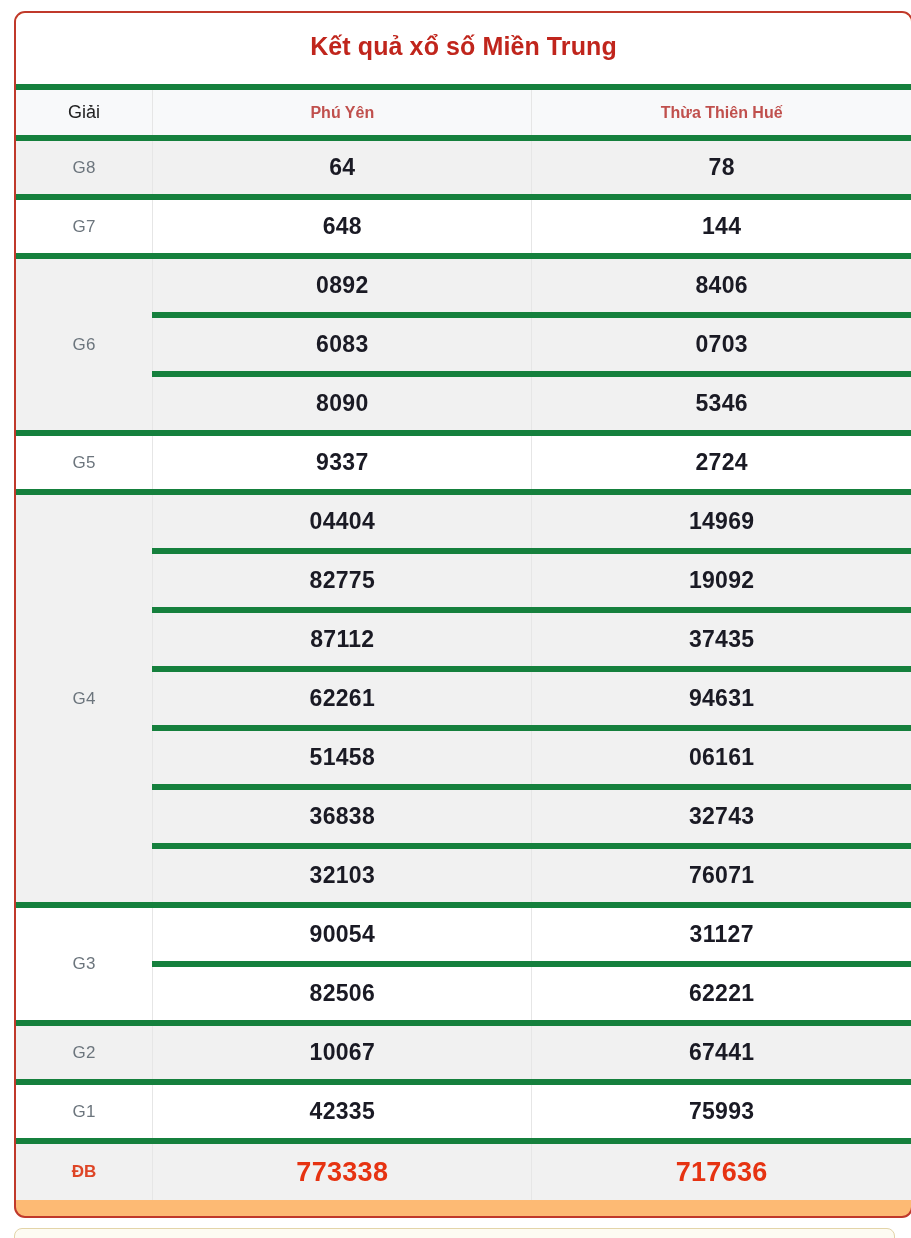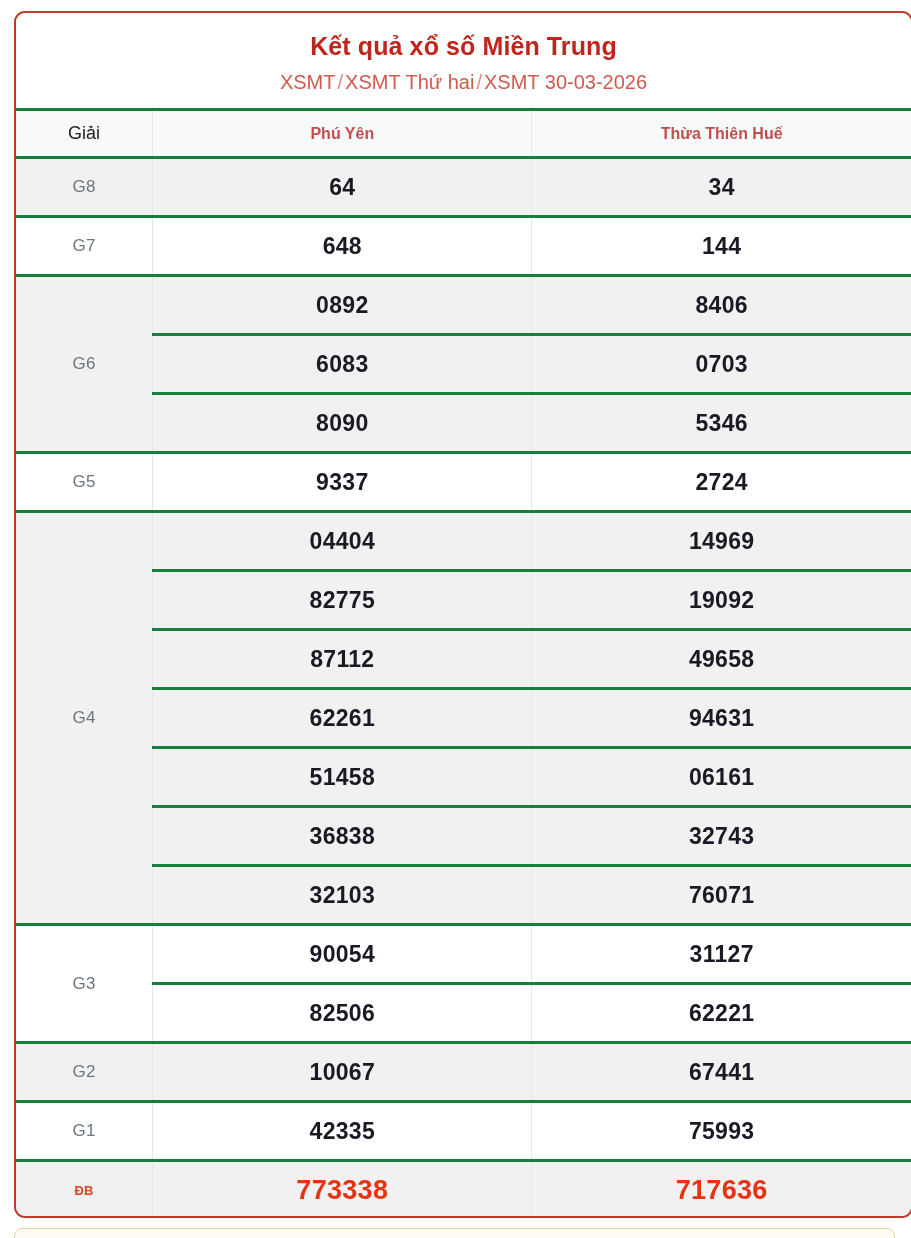--- a/index.html
+++ b/index.html
@@ -64,21 +64,21 @@
   table.result {
     width: 100%;
     border-collapse: collapse;
     table-layout: fixed;
   }
   table.result col.c-label { width: 134px; }
   table.result col.c-prov  { width: 371.5px; }
 
   table.result th,
   table.result td {
-    border-top: 3px solid #15803d;
+    border-top: 6px solid #15803d;
     border-left: 1px solid #e6e6e6;
     text-align: center;
     vertical-align: middle;
     padding: 12px;
   }
   table.result th:first-child,
   table.result td.lbl:first-child { border-left: none; }
 
   thead th {
     background: #f8f9fa;
@@ -111,21 +111,21 @@
   tr.plain td { background: #ffffff; }
 
   
   td.lbl.shade-cell { background: #f1f1f1; }
   td.lbl.plain-cell { background: #ffffff; }
 
   
   tbody td.lbl.db {
     color: #de4526;
     font-weight: bold;
-    font-size: 13px;
+    font-size: 17px;
   }
   tbody td.db-num {
     color: #e63312;
     font-size: 27px;
     font-weight: bold;
   }
   tbody tr.db-row td { border-bottom: none; }
 
   
   .footer-peek {
@@ -139,43 +139,40 @@
     background: #fdfbf2;
   }
 </style>
 </head>
 <body>
 
 <div class="card">
 
   <div class="card-head">
     <h1 class="head-title">Kết quả xổ số Miền Trung</h1>
-    <div class="breadcrumb">
-      <a href="#">XSMT</a><span class="sep">/</span><a href="#">XSMT Thứ hai</a><span class="sep">/</span><a href="#">XSMT 30-03-2026</a>
-    </div>
   </div>
 
   <table class="result">
     <colgroup>
       <col class="c-label">
       <col class="c-prov">
       <col class="c-prov">
     </colgroup>
     <thead>
       <tr>
         <th class="h-giai">Giải</th>
         <th class="h-prov">Phú Yên</th>
         <th class="h-prov">Thừa Thiên Huế</th>
       </tr>
     </thead>
     <tbody id="result-body">
         <tr class="shade">
           <td class="lbl shade-cell" rowspan="1">G8</td>
           <td>64</td>
-          <td>34</td>
+          <td>78</td>
         </tr>
         <tr class="plain">
           <td class="lbl plain-cell" rowspan="1">G7</td>
           <td>648</td>
           <td>144</td>
         </tr>
         <tr class="shade">
           <td class="lbl shade-cell" rowspan="3">G6</td>
           <td>0892</td>
           <td>8406</td>
@@ -197,21 +194,21 @@
           <td class="lbl shade-cell" rowspan="7">G4</td>
           <td>04404</td>
           <td>14969</td>
         </tr>
         <tr class="shade">
           <td>82775</td>
           <td>19092</td>
         </tr>
         <tr class="shade">
           <td>87112</td>
-          <td>49658</td>
+          <td>37435</td>
         </tr>
         <tr class="shade">
           <td>62261</td>
           <td>94631</td>
         </tr>
         <tr class="shade">
           <td>51458</td>
           <td>06161</td>
         </tr>
         <tr class="shade">

